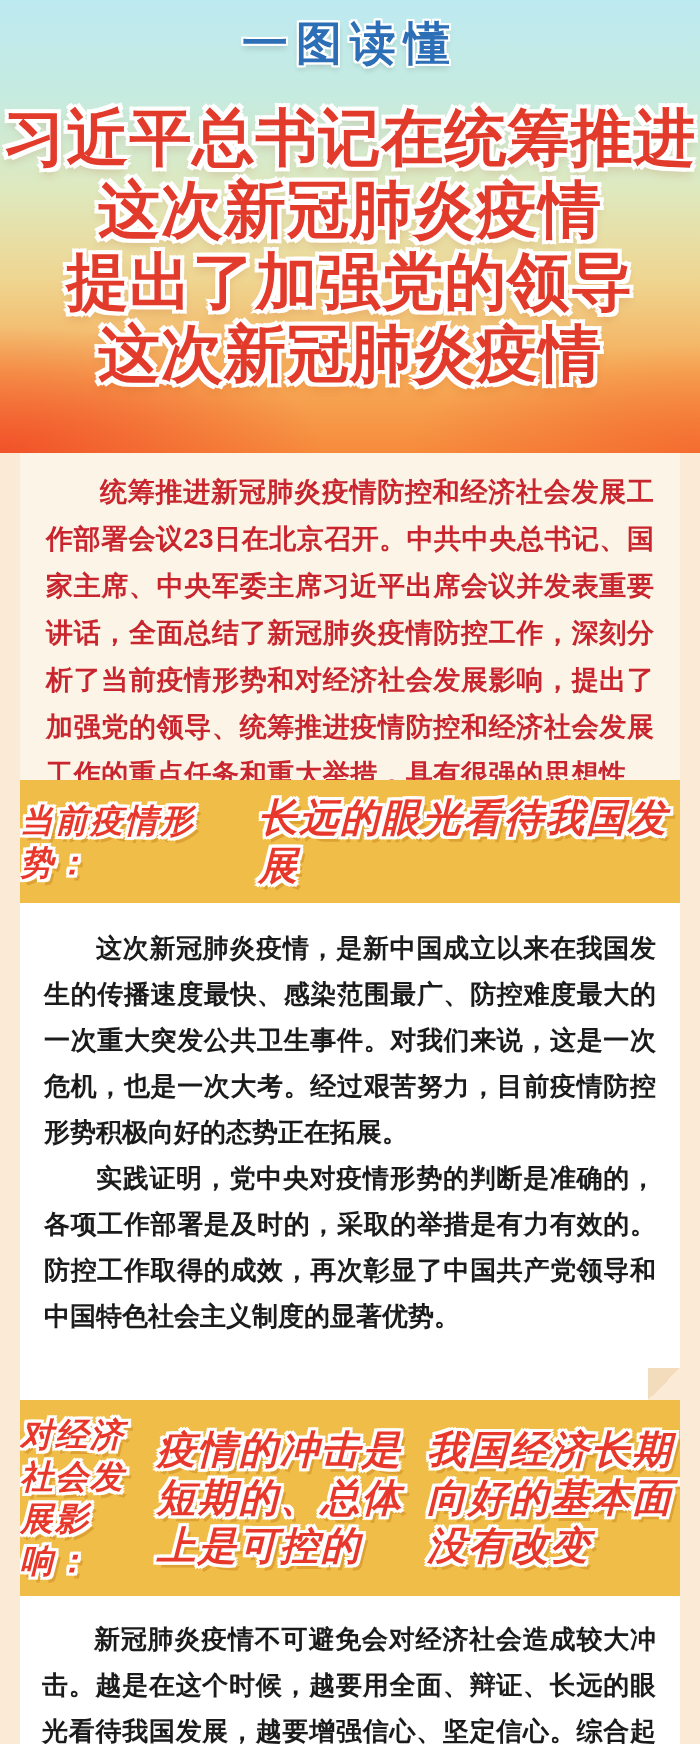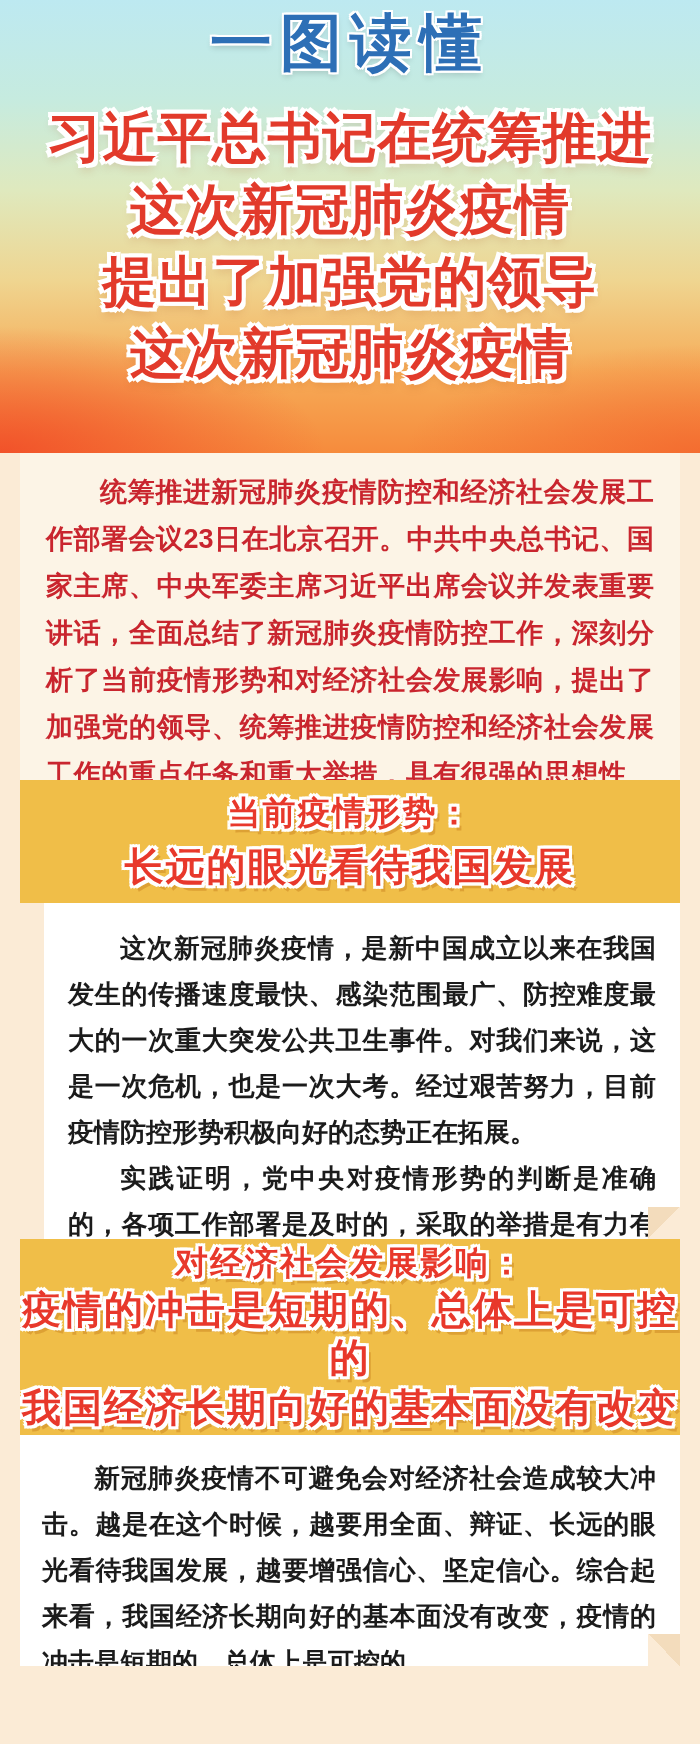--- a/index.html
+++ b/index.html
@@ -17,36 +17,36 @@
     width:700px;
     background:
       radial-gradient(75% 45% at 0% 100%, rgba(241,77,40,.92) 0%, rgba(241,87,40,0) 62%),
       radial-gradient(70% 40% at 100% 100%, rgba(243,98,44,.75) 0%, rgba(243,108,44,0) 60%),
       linear-gradient(180deg,#BDE9F1 0%, #C6EBDF 22%, #DFE9BE 42%, #EFD590 62%, #F6AC58 82%, #F68B3C 100%);
     text-align:center;
     overflow:hidden;
   }
   .badge {
     margin-top:16px;
-    font-size:62px;
+    font-size:46px;
     line-height:54px;
     font-weight:900;
     letter-spacing:8px;
     color:#2D6FB6;
     text-shadow:
       2px 0 0 #fff,-2px 0 0 #fff,0 2px 0 #fff,0 -2px 0 #fff,
       2px 2px 0 #fff,-2px 2px 0 #fff,2px -2px 0 #fff,-2px -2px 0 #fff,
       0 4px 6px rgba(0,0,0,.18);
   }
   .title { margin-top:32px; }
   .title-line {
     display:block;
     font-family:"Liberation Serif","DejaVu Serif",serif;
     font-weight:900;
-    font-size:54px;
+    font-size:62px;
     line-height:72px;
     letter-spacing:1px;
     color:#E23A2B;
     text-shadow:
       3px 0 0 #fff,-3px 0 0 #fff,0 3px 0 #fff,0 -3px 0 #fff,
       3px 3px 0 #fff,-3px 3px 0 #fff,3px -3px 0 #fff,-3px -3px 0 #fff,
       4px 4px 0 #fff,-4px -4px 0 #fff,4px -4px 0 #fff,-4px 4px 0 #fff,
       0 6px 10px rgba(170,60,10,.25);
   }
 
@@ -61,40 +61,41 @@
   }
   .card-cream p {
     font-size:27px;
     line-height:47px;
     font-weight:bold;
     color:#C9252E;
     text-indent:2em;
     text-align:justify;
   }
   .card-white { background:#FFFFFF; }
-  .card-2 { height:336px; padding:22px 24px 0 24px;margin-left:24px; }
+  .card-2 { height:497px; padding:22px 24px 0 24px; }
   .card-3 { height:231px; padding:20px 24px 0 22px; }
   .card-white p {
     font-size:26px;
     line-height:46px;
     font-weight:bold;
     color:#1B1B1B;
     text-indent:2em;
     text-align:justify;
   }
 
   
   .banner {
     background:#F0BE48;
     display:flex;
-    flex-direction:column;
+    flex-direction:row;
     align-items:center;
     justify-content:center;
-    text-align:center;
+    text-align:left;
     overflow:hidden;
+    font-style:italic;
   }
   .banner-1 { height:123px; gap:9px; }
   .banner-2 { height:196px; gap:2px; }
   .banner-line {
     font-weight:900;
     color:#E8382B;
     letter-spacing:2px;
     text-shadow:
       3px 0 0 #fff,-3px 0 0 #fff,0 3px 0 #fff,0 -3px 0 #fff,
       2px 2px 0 #fff,-2px 2px 0 #fff,2px -2px 0 #fff,-2px -2px 0 #fff,

